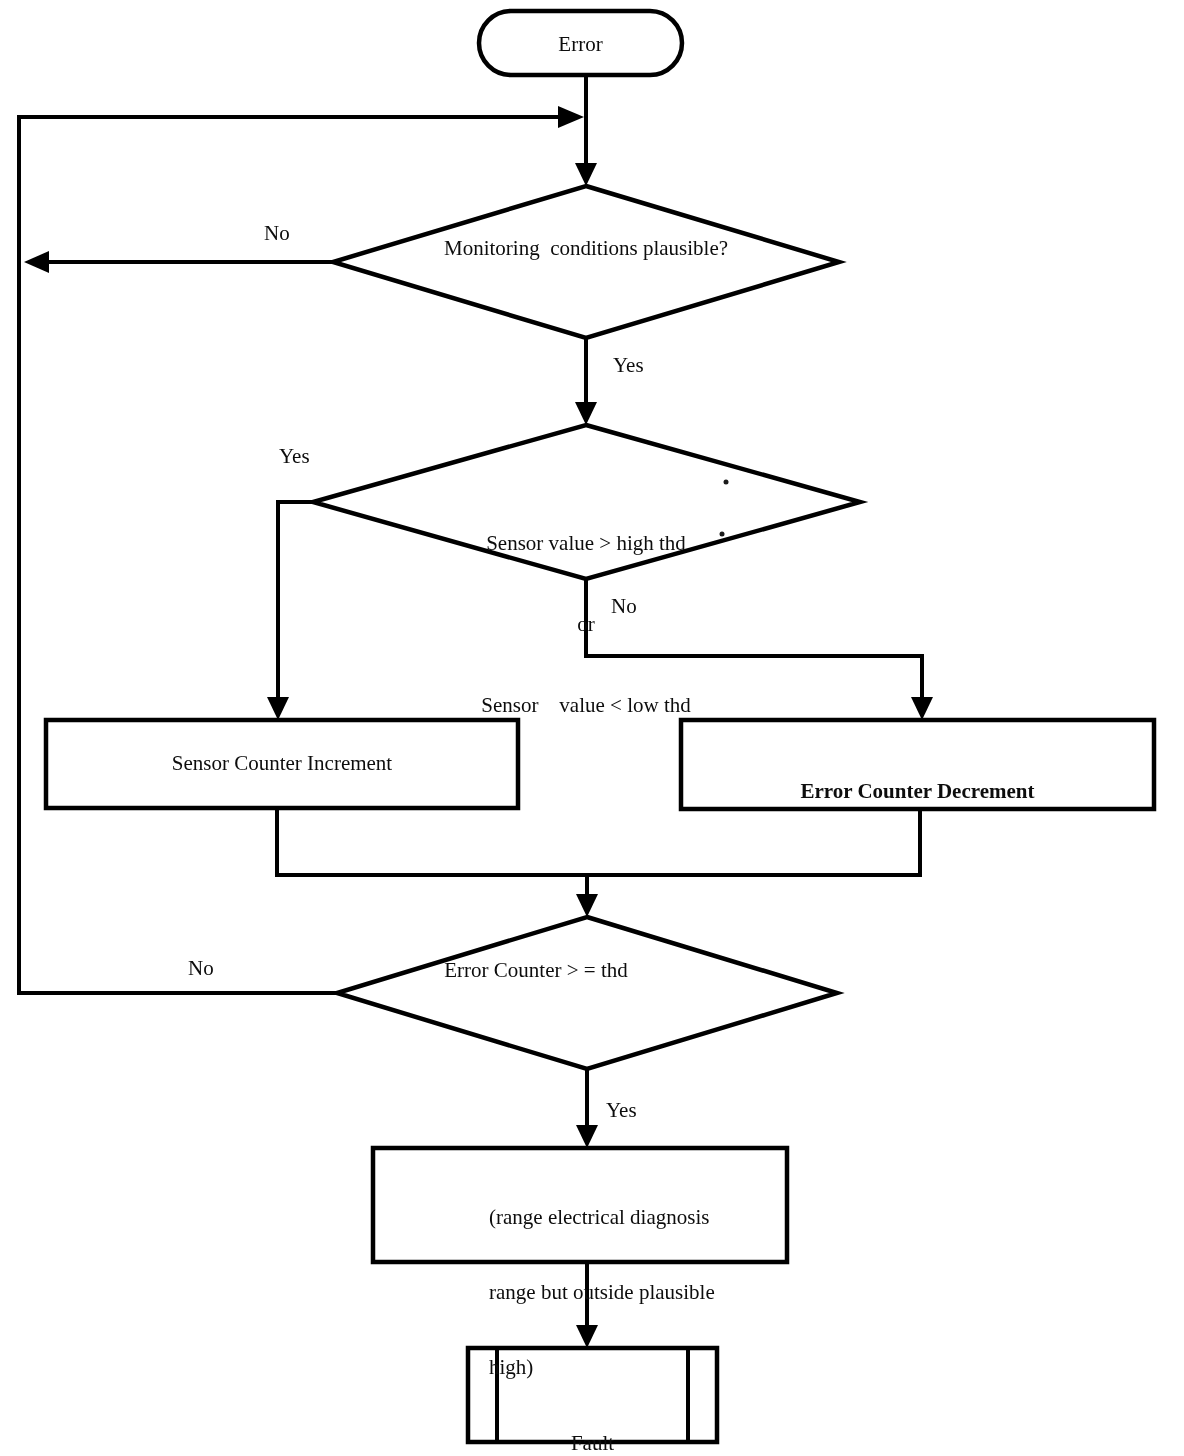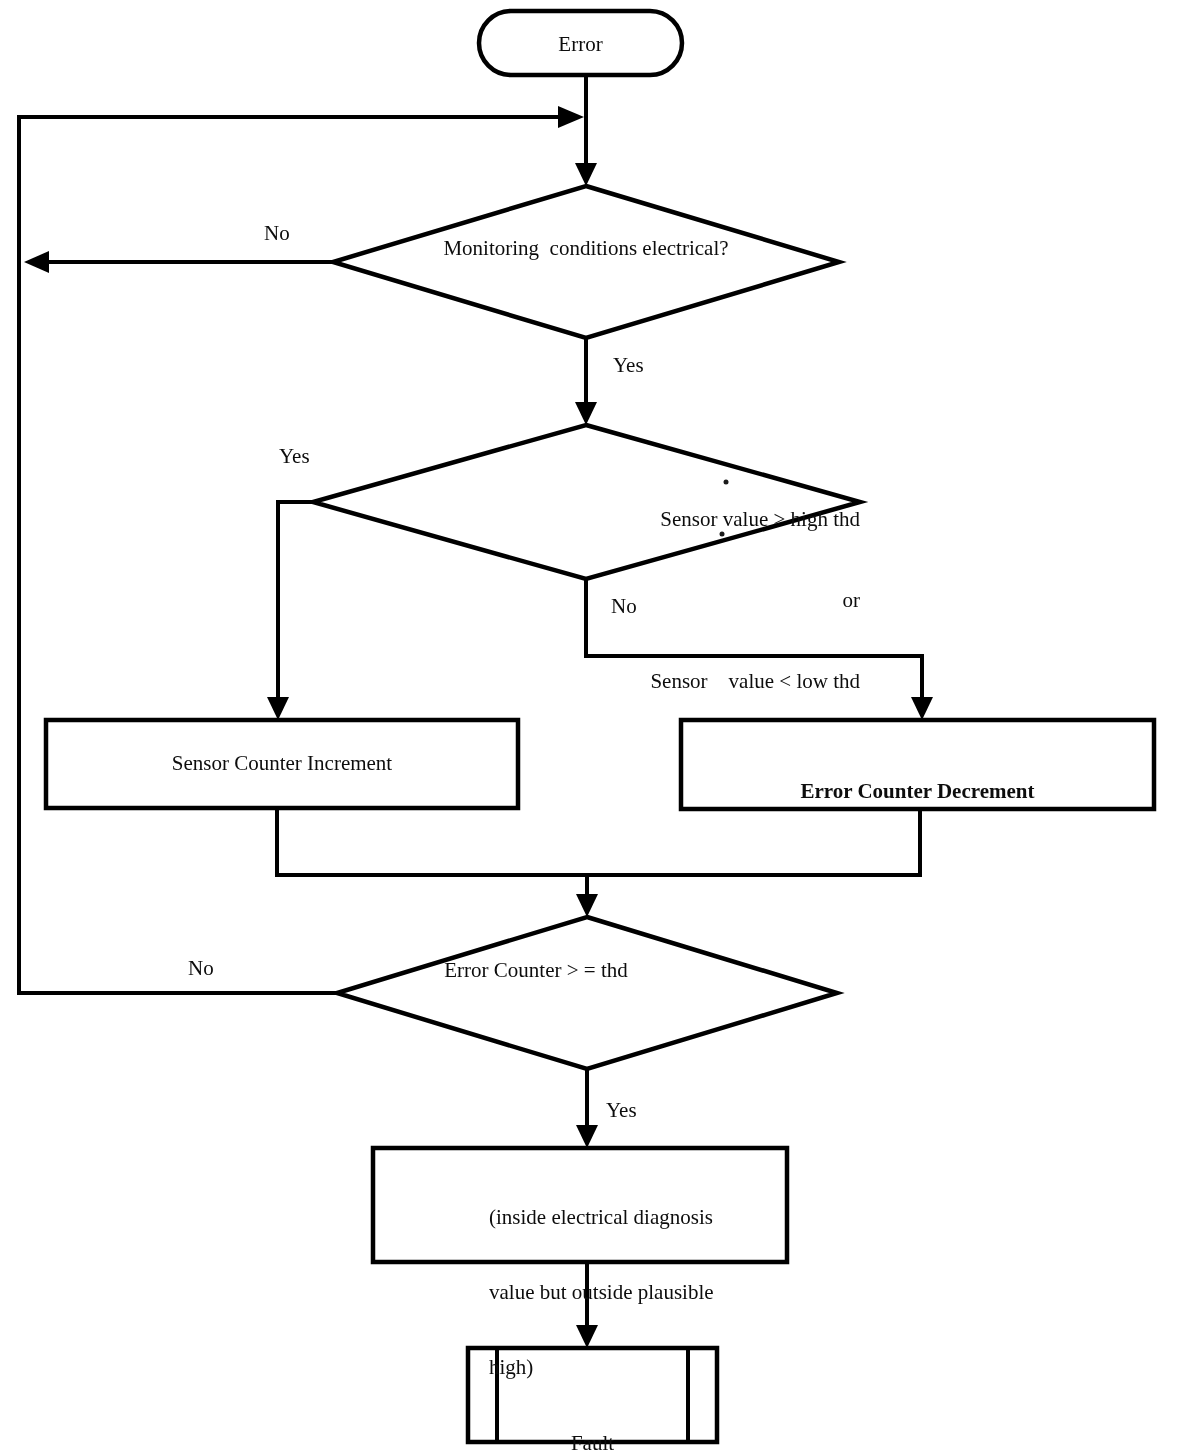--- a/index.html
+++ b/index.html
@@ -94,37 +94,37 @@
       <path class="edge" d="M497,1348 V1442"></path>
       <path class="edge" d="M688,1348 V1442"></path>
     </g>
 
     <circle class="speck" cx="726" cy="482" r="2.5"></circle>
     <circle class="speck" cx="722" cy="534" r="2.5"></circle>
   </svg>
 
   <div class="t tc" style="left:479px; top:31px; width:203px;">Error</div>
 
-  <div class="t tc" style="left:333px; top:235px; width:506px;">Monitoring  conditions electrical?</div>
+  <div class="t tc" style="left:333px; top:235px; width:506px;">Monitoring  conditions plausible?</div>
 
-  <div class="t tc" style="left:312px; top:452px; width:548px; line-height:27px;text-align:right;">
+  <div class="t tc" style="left:312px; top:476px; width:548px; line-height:27px;">
     <div>Sensor value &gt; high thd</div>
     <div>or</div>
     <div>Sensor    value &lt; low thd</div>
   </div>
 
   <div class="t tc" style="left:46px; top:750px; width:472px;">Sensor Counter Increment</div>
 
   <div class="t tc" style="left:681px; top:778px; width:473px;font-weight:bold;">Error Counter Decrement</div>
 
   <div class="t tc" style="left:336px; top:957px; width:400px;">Error Counter &gt; = thd</div>
 
   <div class="t" style="left:489px; top:1155px; width:296px; line-height:25px;">
-    <div>(inside electrical diagnosis</div>
-    <div>value but outside plausible</div>
+    <div>(range electrical diagnosis</div>
+    <div>range but outside plausible</div>
     <div>high)</div>
   </div>
 
   <div class="t tc" style="left:468px; top:1371px; width:249px; line-height:29px;">
     <div>Fault</div>
     
   </div>
 
   <div class="t" style="left:264px; top:220px;">No</div>
   <div class="t" style="left:613px; top:352px;">Yes</div>

